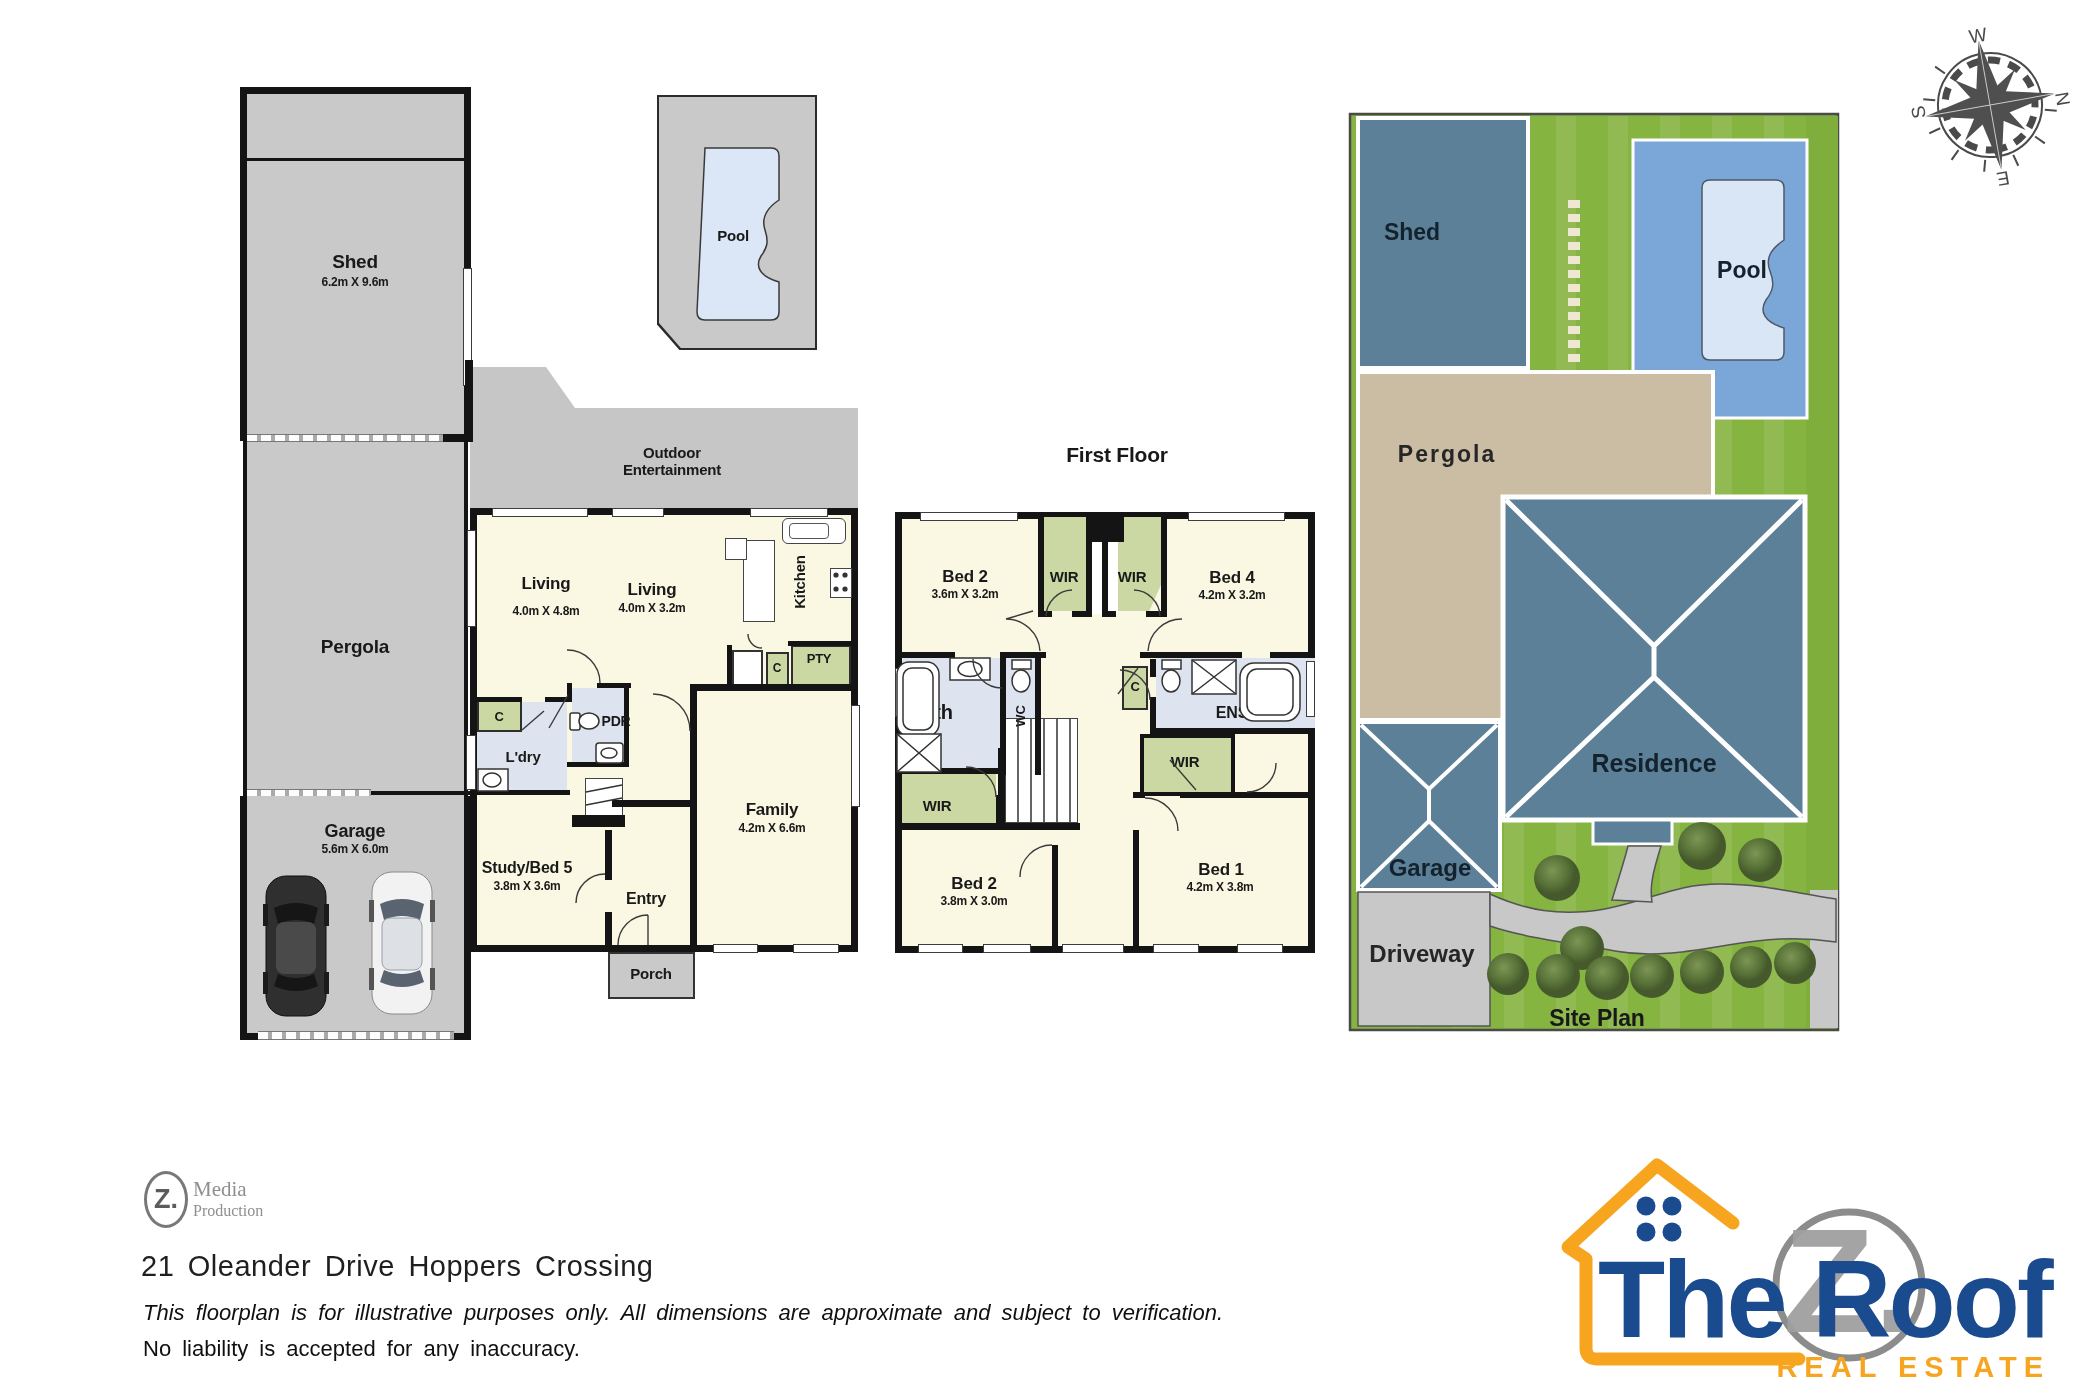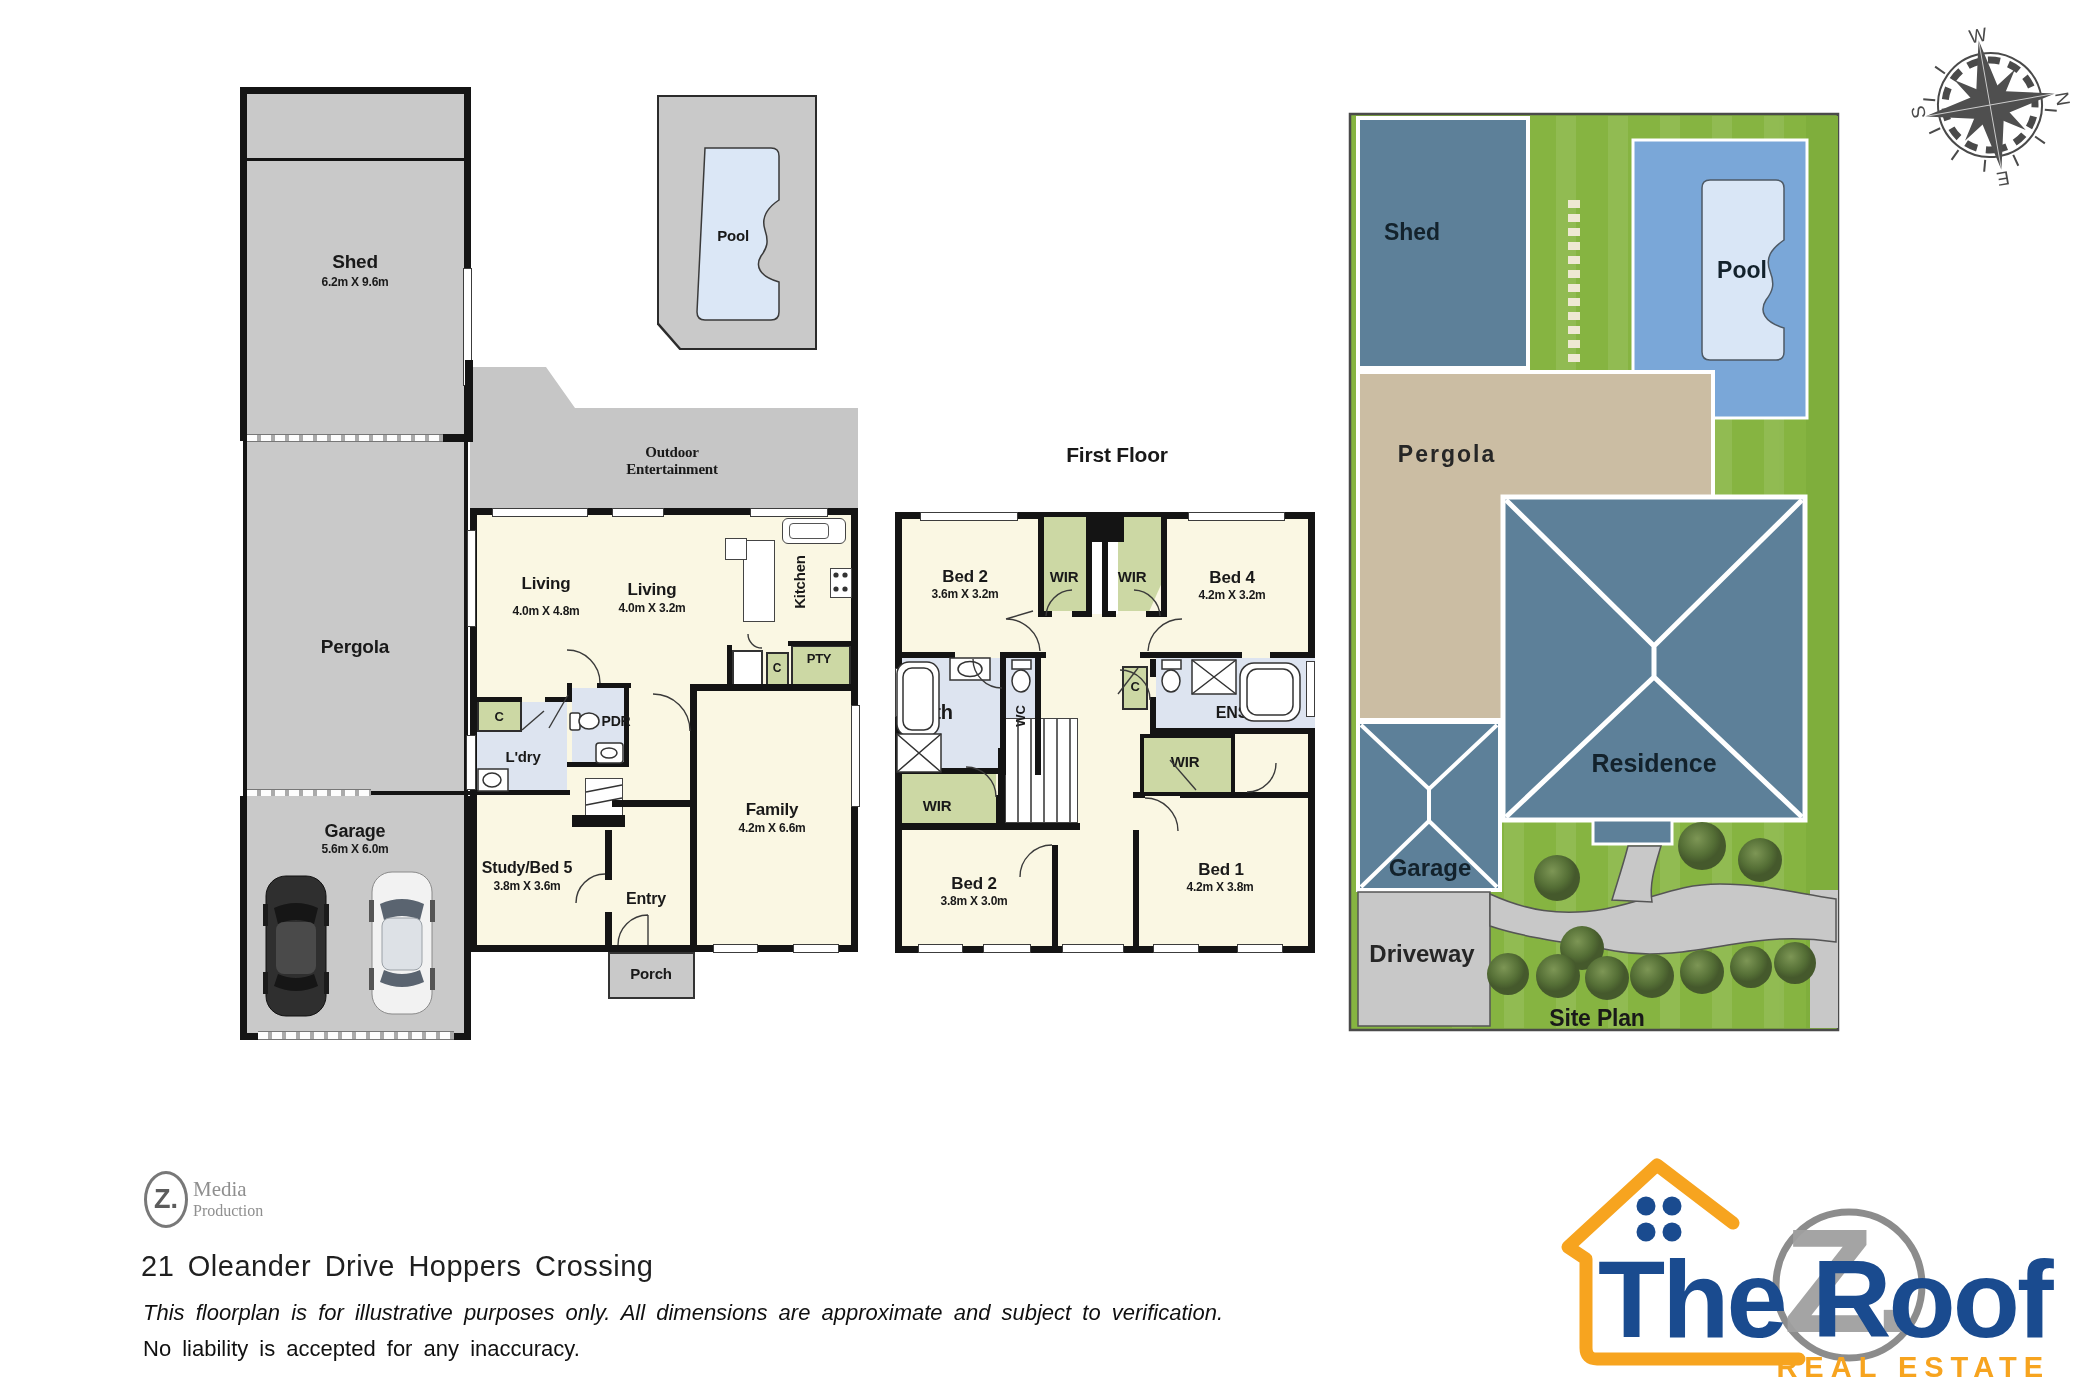--- a/index.html
+++ b/index.html
@@ -49,21 +49,21 @@
   <div class="abs" style="left:659px;top:97px;width:156px;height:251px;background:#c9c9c9;clip-path:polygon(0 0,100% 0,100% 100%,14% 100%,0 90%);"></div>
   <svg style="left:695px;top:146px;" width="90" height="176" viewBox="0 0 90 176">
     <path d="M10,2 H76 Q84,2 84,10 L84,54 C72,62 66,72 70,84 C74,96 72,102 66,110 C60,120 64,130 84,136 L84,166 Q84,174 76,174 H10 Q2,174 2,166 Z" fill="#dbe7f6" stroke="#3a3a3a" stroke-width="1.5"></path>
   </svg>
   <div class="rl" style="left:733px;top:236px;font-size:15px;">Pool</div>
 
   <div class="abs" style="left:470px;top:360px;width:388px;height:157px;background:#c6c6c6;
               clip-path:polygon(0px 7px,76px 7px,105px 48px,388px 48px,388px 157px,0px 157px);"></div>
   <div class="wl" style="left:465px;top:360px;width:8px;height:81px;"></div>
   <div class="wl" style="left:443px;top:434px;width:30px;height:8px;"></div>
-  <div class="rl" style="left:672px;top:461px;font-size:15px;font-family:Liberation Serif, serif;">
+  <div class="rl" style="left:672px;top:461px;font-size:15px;">
     <div>Outdoor</div>
     <div>Entertainment</div>
   </div>
 
   <div class="abs cream" style="left:470px;top:508px;width:388px;height:444px;border:7px solid #141414;"></div>
 
   <div class="abs wet" style="left:477px;top:702px;width:90px;height:88px;"></div>
   <div class="abs green" style="left:477px;top:700px;width:45px;height:32px;"></div>
   <div class="abs wet" style="left:572px;top:688px;width:52px;height:74px;"></div>
   <div class="abs" style="left:585px;top:778px;width:38px;height:39px;background:#fff;border:1px solid #444;"></div>

